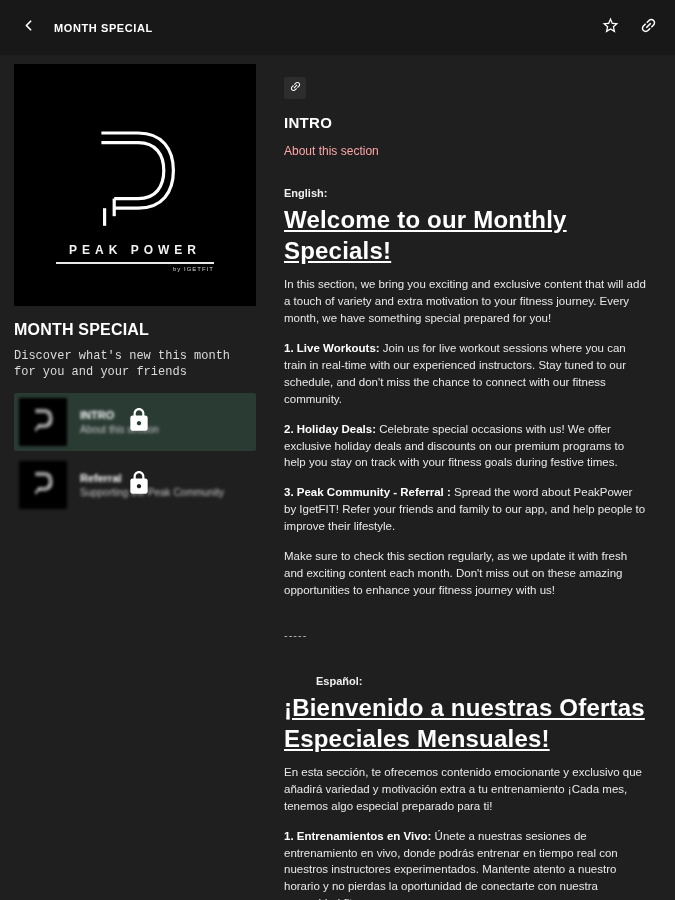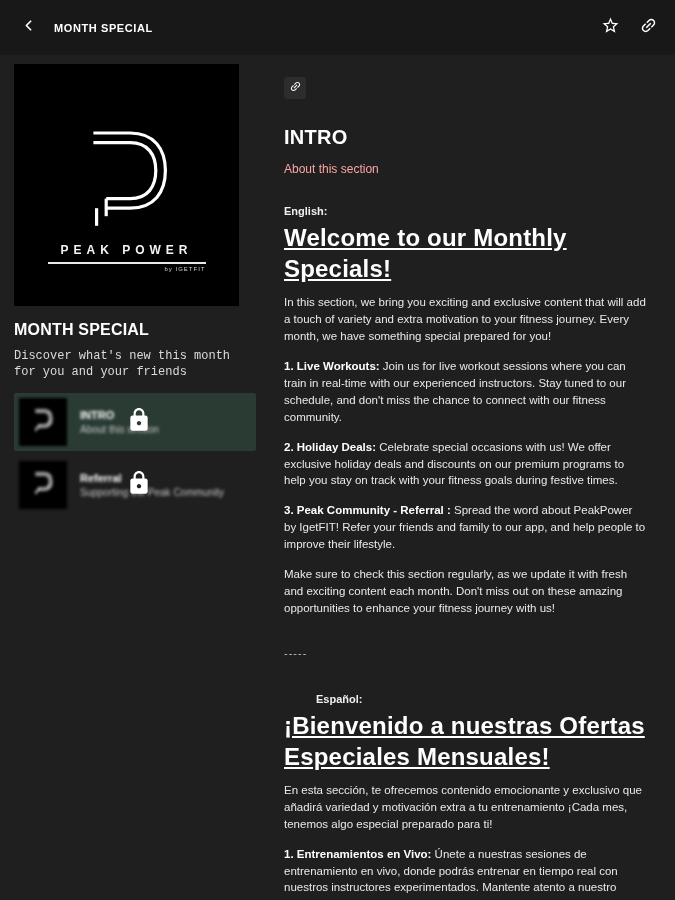--- a/index.html
+++ b/index.html
@@ -31,21 +31,21 @@
   .icon-btn { width:22px; height:22px; display:flex; align-items:center; justify-content:center; cursor:pointer; }
   .icon-btn svg { width:19px; height:19px; }
 
   
   .main { display:flex; padding:9px 14px 0 14px; gap:28px; }
   .left-col { width:242px; flex-shrink:0; }
   .right-col { flex:1; padding-top:13px; padding-right:14px; max-width:381px; }
 
   
   .cover {
-    width:225px; height:242px;
+    width:242px; height:242px;
     background:#000;
     display:flex;
     flex-direction:column;
     align-items:center;
     justify-content:center;
     padding-top:26px;
   }
   .cover-logo { width:96px; height:104px; }
   .brand-block { margin-top:10px; text-align:center; }
   .brand-name { font-size:12px; letter-spacing:5px; color:#f2f2f2; font-weight:bold; }
@@ -95,21 +95,21 @@
 
   
   .link-chip {
     width:22px; height:22px;
     background:#2d2d2d;
     border-radius:3px;
     display:flex; align-items:center; justify-content:center;
     cursor:pointer;
   }
   .link-chip svg { width:13px; height:13px; }
-  .section-title { font-size:20px; font-weight:bold; margin-top:27px; letter-spacing:.3px; }
+  .section-title { font-size:15px; font-weight:bold; margin-top:15px; letter-spacing:.3px; }
   .section-sub { font-size:12px; color:#fca5a5; margin-top:13px; }
   .lang-label { font-size:11px; font-weight:bold; margin-top:29px; color:#f0f0f0; }
   .big-heading {
     font-size:24px;
     font-weight:bold;
     line-height:1.3;
     margin-top:5px;
     margin-bottom:10px;
     letter-spacing:.2px;
     text-decoration:underline;

